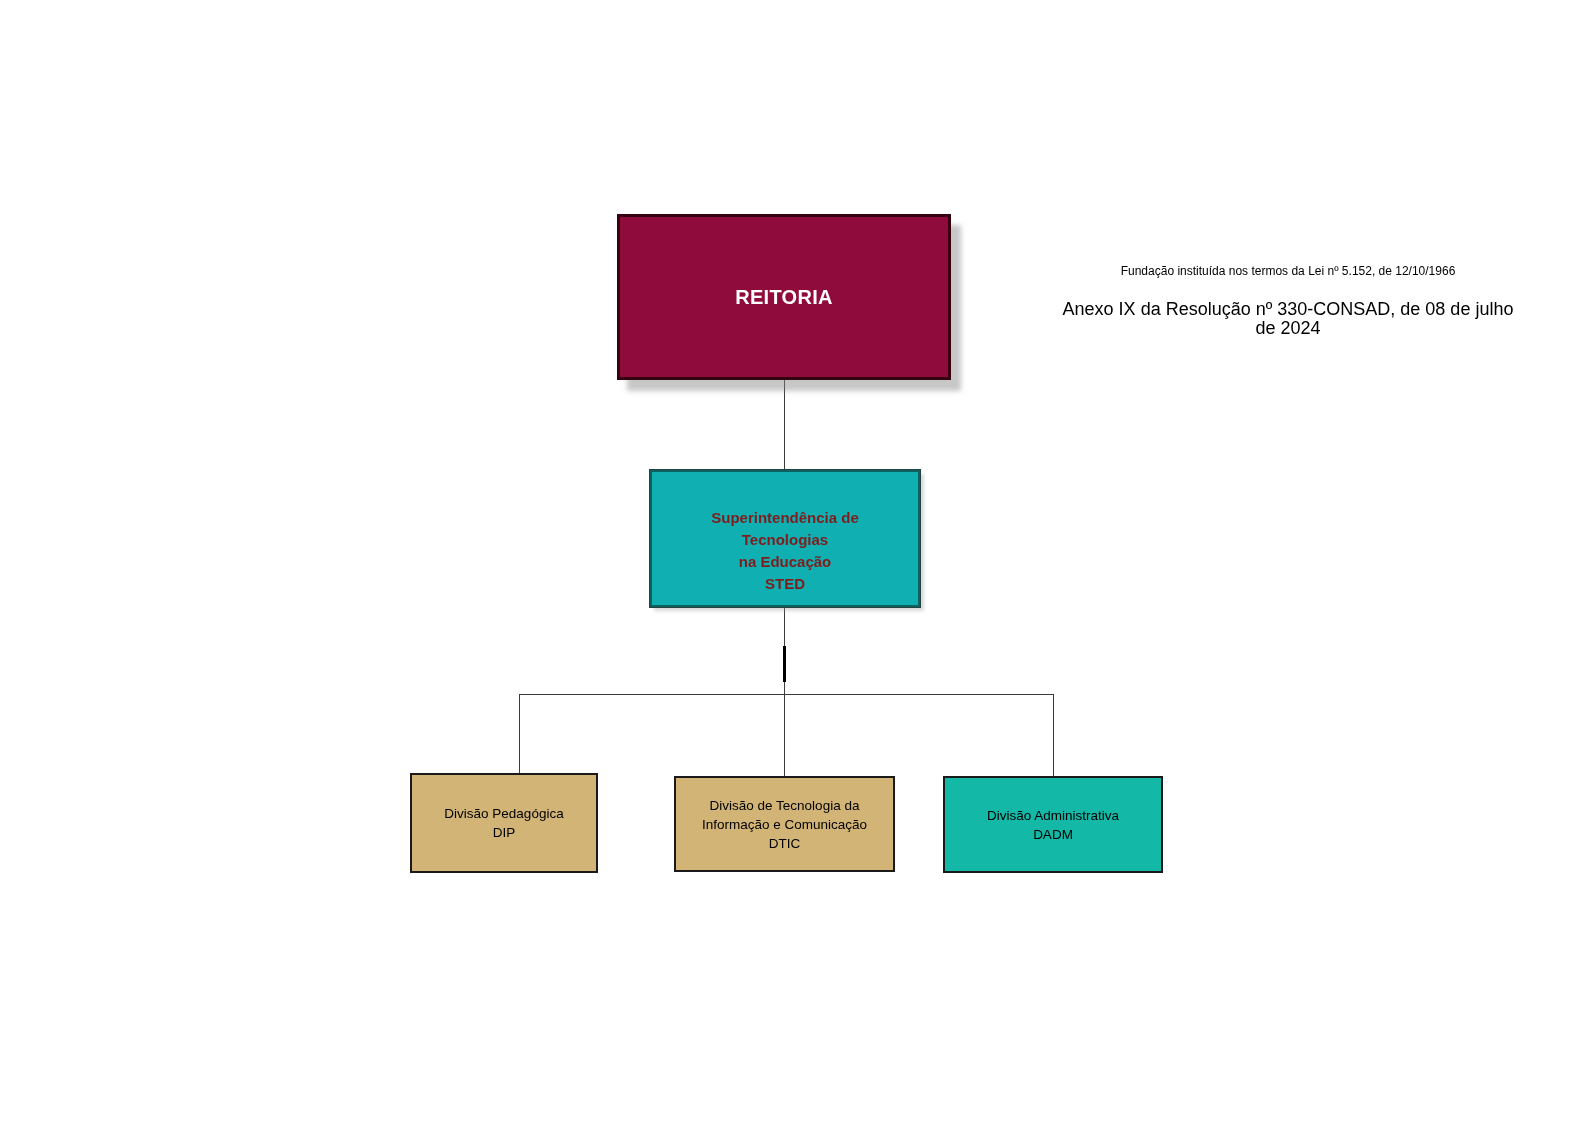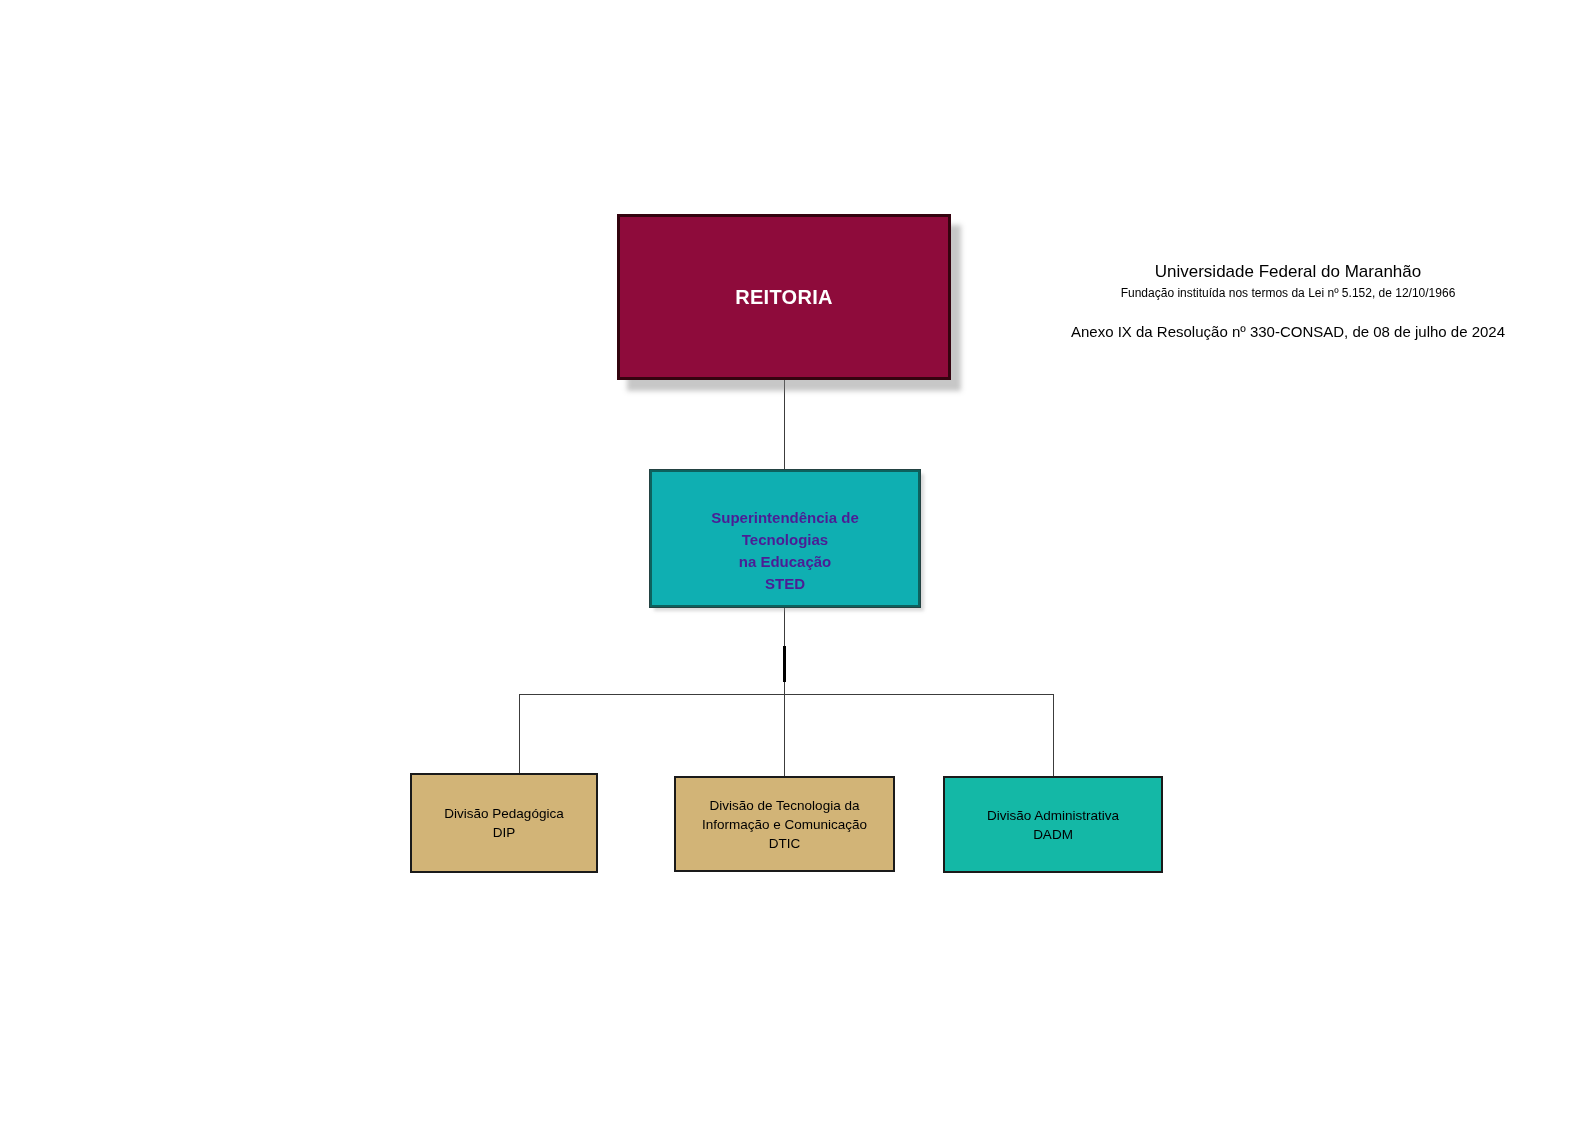--- a/index.html
+++ b/index.html
@@ -81,21 +81,21 @@
   .header-university {
     font-size: 17px;
     line-height: 22px;
   }
   .header-foundation {
     font-size: 12px;
     line-height: 16px;
     margin-top: 2px;
   }
   .header-annex {
-    font-size: 15px;
+    font-size: 18px;
     line-height: 19px;
     margin-top: 21px;
   }
 </style>
 </head>
 <body>
 
 <div class="canvas">
 
   <div class="connector v" style="left:784px; top:380px; height:90px;"></div>
@@ -104,21 +104,21 @@
   <div class="connector h" style="left:519px; top:694px; width:534px;"></div>
   <div class="connector v" style="left:519px; top:694px; height:79px;"></div>
   <div class="connector v" style="left:784px; top:694px; height:82px;"></div>
   <div class="connector v" style="left:1053px; top:694px; height:82px;"></div>
 
   <div class="org-box box-reitoria" style="background-color: rgb(142, 11, 59);">
     <span class="label" style="color: rgb(255, 255, 255);">REITORIA</span>
   </div>
 
   <div class="org-box box-sted" style="background-color: rgb(15, 175, 178);">
-    <span class="label" style="color: #4c1d95; margin-top: 24px;">Superintendência de
+    <span class="label" style="color: #7f1d1d; margin-top: 24px;">Superintendência de
 Tecnologias
 na Educação
 STED</span>
   </div>
 
   <div class="org-box box-division box-dip" style="background-color: rgb(210, 180, 119);">
     <span class="label" style="color: rgb(0, 0, 0);">Divisão Pedagógica
 DIP</span>
   </div>
 
@@ -127,18 +127,17 @@
 Informação e Comunicação
 DTIC</span>
   </div>
 
   <div class="org-box box-division box-dadm" style="background-color: #14b8a6;">
     <span class="label" style="color: rgb(0, 0, 0);">Divisão Administrativa
 DADM</span>
   </div>
 
   <div class="header-block">
-    <div class="header-university">Universidade Federal do Maranhão</div>
     <div class="header-foundation">Fundação instituída nos termos da Lei nº 5.152, de 12/10/1966</div>
     <div class="header-annex">Anexo IX da Resolução nº 330-CONSAD, de 08 de julho de 2024</div>
   </div>
 
 </div>
 
 </body></html>

